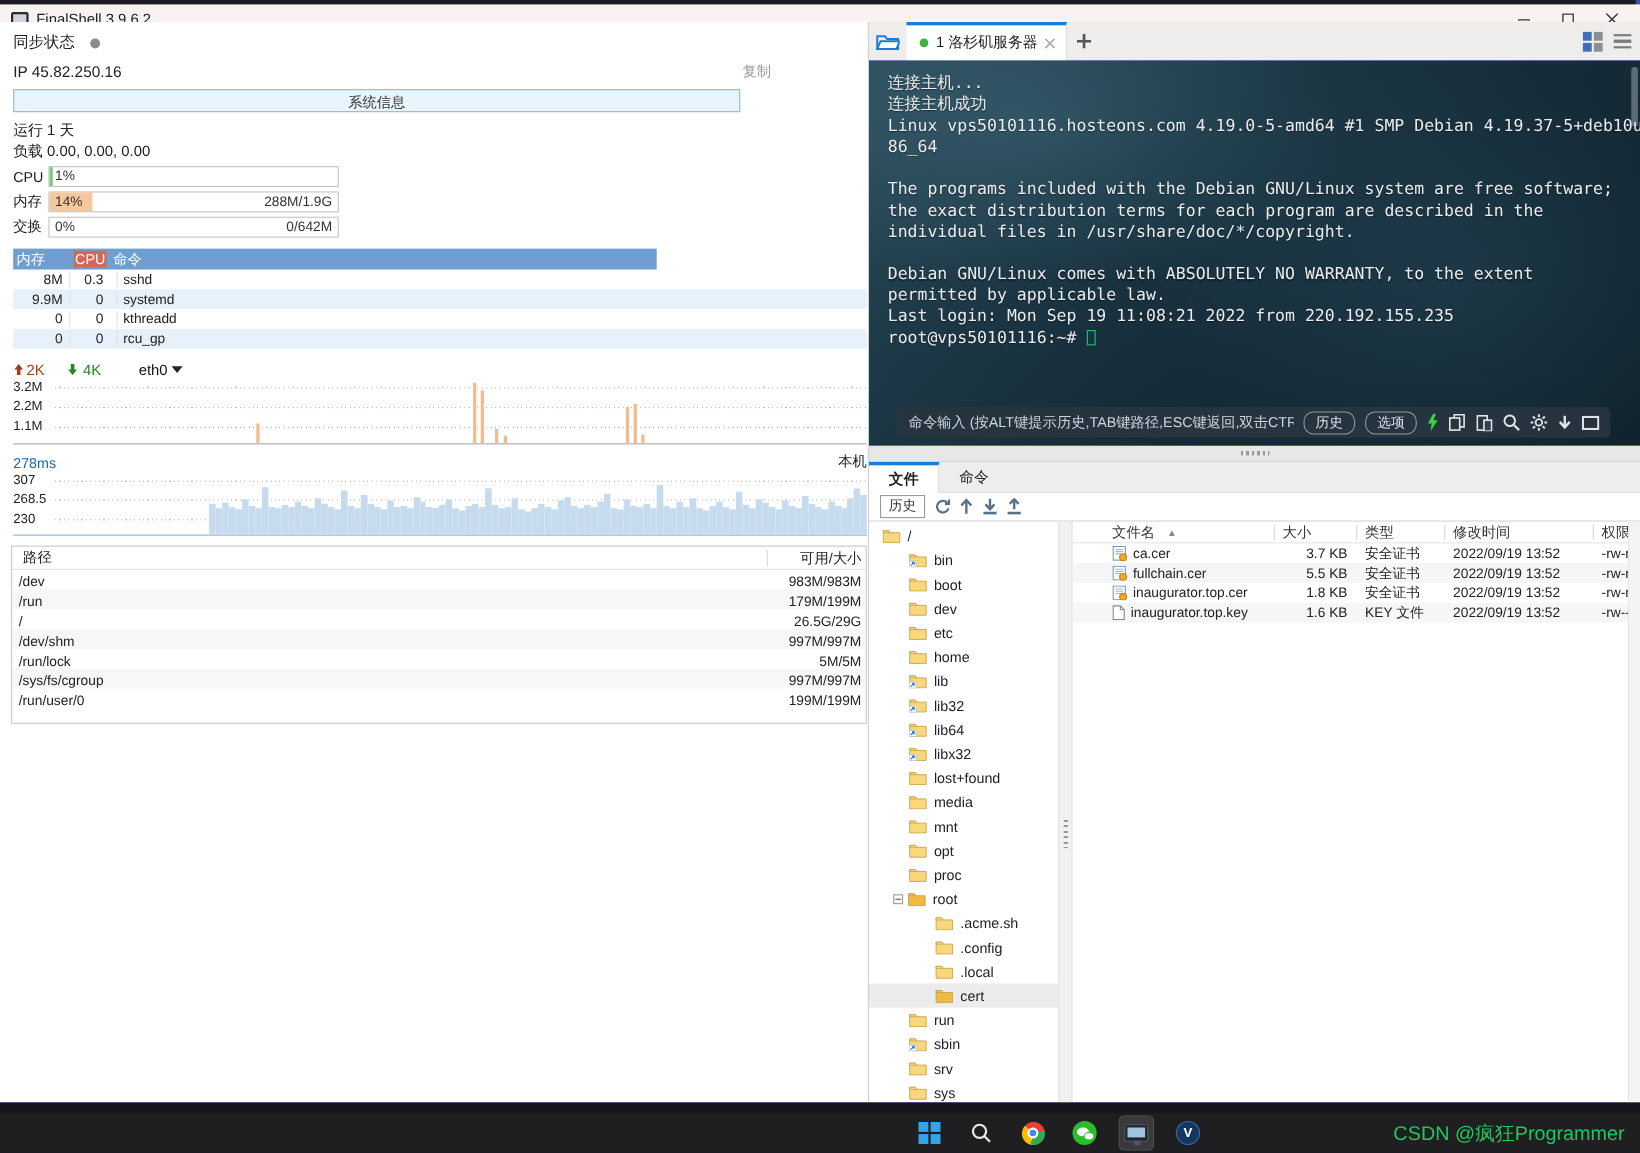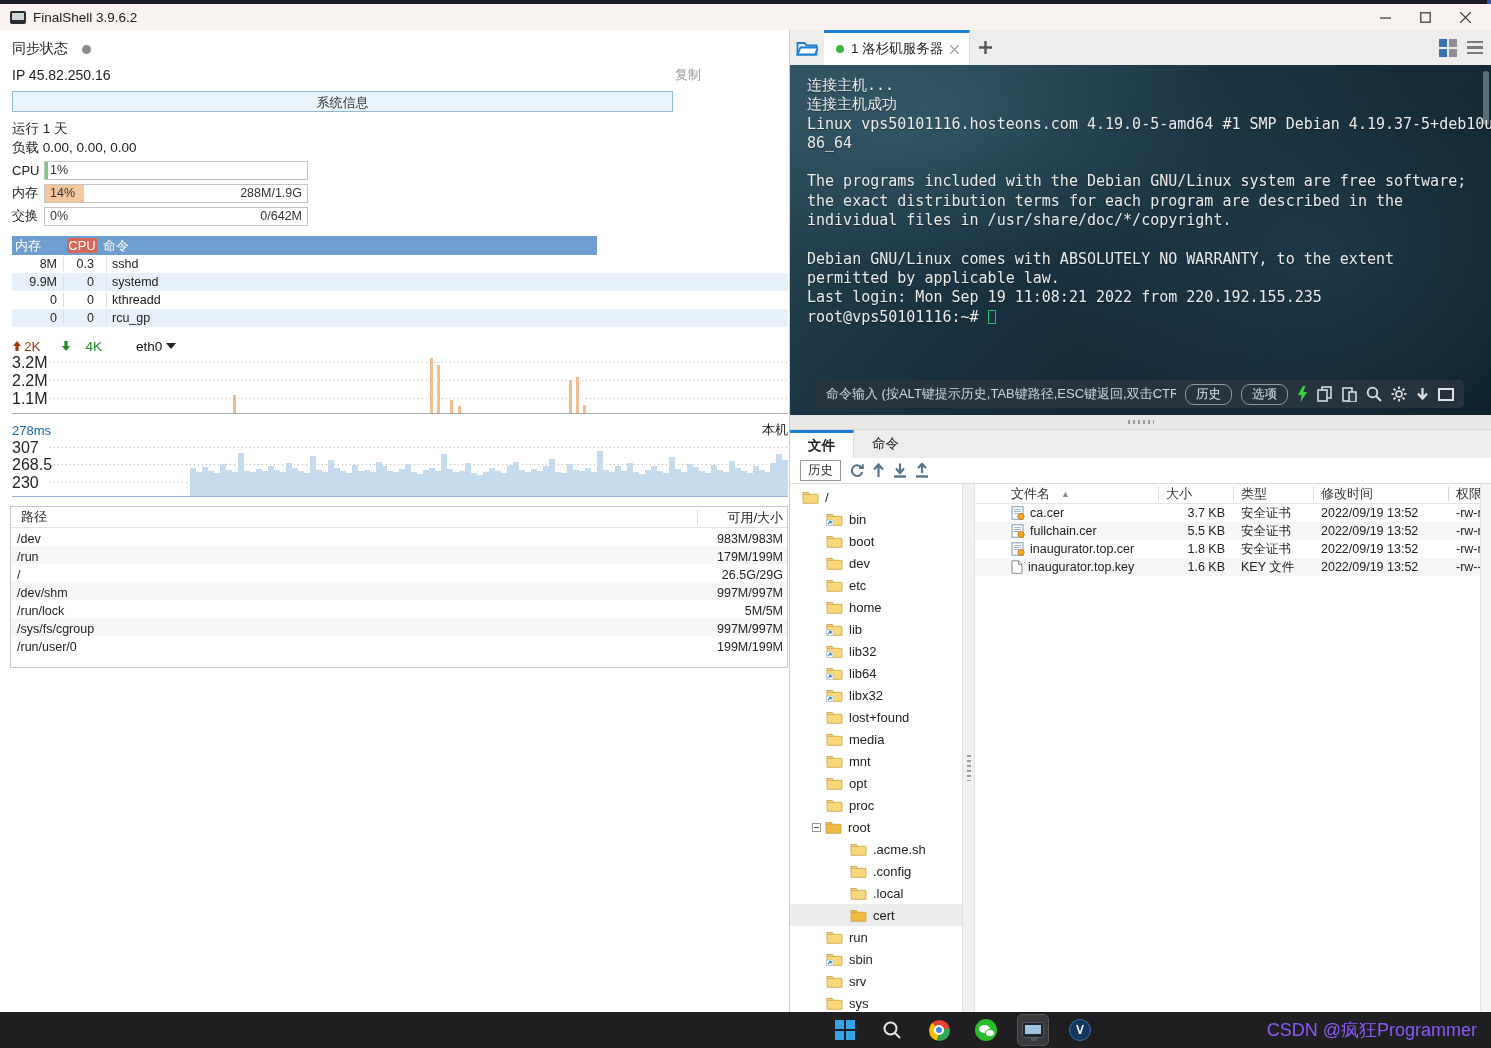--- a/index.html
+++ b/index.html
@@ -11,21 +11,21 @@
   .titlebar { position:absolute; top:4px; left:0; right:0; height:26px; background:#f8f2f0;
               display:flex; align-items:center; padding:0 6px 0 10px; }
   .app-ico { width:16px; height:13px; background:#2b2b2b; border-radius:2px; position:relative; margin-right:7px; }
   .app-ico::after { content:""; position:absolute; left:2px; top:2px; right:2px; bottom:4px; background:#cfd6da; }
   .win-title { font-size:13.5px; color:#222;text-align:center; }
   .win-controls { margin-left:auto; display:flex; }
   .wc { width:40px; height:24px; display:flex; align-items:center; justify-content:center; color:#333; }
   .wc svg { display:block; }
 
   
-  .main { position:absolute; top:30px; left:0; width:1491px; height:982px; display:flex; background:#8b5cf6; }
+  .main { position:absolute; top:20px; left:0; width:1491px; height:982px; display:flex; background:#8b5cf6; }
   .left-panel { width:790px; border-right:1px solid #cfcfcf; padding:8px 0 0 12px; position:relative; background:#fff; }
   .right-panel { width:701px; display:flex; flex-direction:column; position:relative; }
 
   
   .sync-row { display:flex; align-items:center; font-size:14px; color:#222; height:22px; }
   .sync-dot { width:9px; height:9px; border-radius:50%; background:#8a8a8a; margin-left:14px; }
   .ip-row { display:flex; align-items:center; font-size:14px; color:#222; height:26px; margin-top:2px; }
   .copy-link { margin-left:auto; margin-right:88px; color:#9a9a9a; font-size:13px; }
   .sysinfo-btn { display:block; width:661px; height:21px; margin-top:3px; background:#e9f4fc; border:1px solid #8fbadb;
                  font-size:13px; color:#333; text-align:center; line-height:19px; font-family:inherit; }
@@ -45,27 +45,27 @@
   .ph-cpu { width:30px; background:#d2685a; text-align:center; }
   .ph-cmd { flex:1; padding-left:6px; }
   .proc-row { display:flex; height:18px; font-size:12.5px; color:#222; align-items:center; }
   .proc-row.alt { background:#e7f1fb; }
   .pr-mem { width:52px; text-align:right; padding-right:6px; border-right:1px solid #e0e0e0; }
   .pr-cpu { width:43px; text-align:right; padding-right:12px; border-right:1px solid #e0e0e0; }
   .pr-cmd { padding-left:5px; }
 
   .net-head { display:flex; align-items:center; margin-top:9px; height:20px; font-size:13.5px; gap:6px; }
   .net-up { color:#a33c12; display:flex; align-items:center; gap:2px; }
-  .net-down { color:#1f8a1f; display:flex; align-items:center; gap:15px; margin-left:14px; }
+  .net-down { color:#1f8a1f; display:flex; align-items:center; gap:5px; margin-left:14px; }
   .net-if { color:#111; margin-left:28px; display:flex; align-items:center; gap:4px; }
   .caret-down { width:0; height:0; border-left:5px solid transparent; border-right:5px solid transparent; border-top:6px solid #222; }
   .plot { position:relative; height:56px; width:776px; border-bottom:1px solid #a9a9a9; margin-top:2px; }
   .gline { position:absolute; left:38px; right:0; height:1px;
            background-image:repeating-linear-gradient(to right,#b5b5b5 0 1px,transparent 1px 4px); }
-  .gtick { position:absolute; left:0; font-size:16px; color:#222; margin-top:-8px; }
+  .gtick { position:absolute; left:0; font-size:12px; color:#222; margin-top:-8px; }
   .spike { position:absolute; bottom:0; width:3px; background:#f0bd93; }
 
   .ping-head { display:flex; align-items:center; margin-top:7px; height:18px; width:776px; }
   .ping-lat { color:#1a66b3; font-size:13px; }
   .ping-host { margin-left:auto; color:#222; font-size:13px; }
   .ping-bars { position:absolute; left:178px; right:0; bottom:0; top:2px; display:flex; align-items:flex-end; }
   .pbar { flex:1; background:#c7dbef; }
   .plot.ping { border-bottom:1px solid #8fb3d6; }
 
   .disk { margin-top:9px; width:778px; border:1px solid #c9c9c9; height:162px; margin-left:-2px; }
@@ -163,21 +163,21 @@
                    background:#4285f4; border:2px solid #fff; box-sizing:border-box; }
   .wechat { width:22px; height:22px; border-radius:50%; background:#2abd2a; position:relative; }
   .wechat::before { content:""; position:absolute; left:4px; top:6px; width:11px; height:8px; border-radius:50%; background:#fff; }
   .wechat::after { content:""; position:absolute; right:2px; bottom:4px; width:8px; height:6px; border-radius:50%;
                    background:#fff; border:1px solid #2abd2a; }
   .fs-ico { width:22px; height:16px; background:#20262b; border:1px solid #556; border-radius:2px; position:relative; }
   .fs-ico::after { content:""; position:absolute; left:2px; top:2px; right:2px; bottom:3px; background:#9fc4e0; }
   .fs-ico::before { content:""; position:absolute; left:8px; bottom:-4px; width:6px; height:4px; background:#556; }
   .vapp { width:22px; height:22px; border-radius:50%; background:#14375f; border:1.5px solid #3a6ea8; color:#fff;
           font-size:12px; font-weight:bold; display:flex; align-items:center; justify-content:center; }
-  .watermark { margin-left:auto; margin-right:14px; color:#8b5cf6; font-size:18px; }
+  .watermark { margin-left:auto; margin-right:14px; color:#22c55e; font-size:18px; }
 
   .top-strip { position:absolute; top:0; left:0; right:0; height:4px; background:#1b1a26; }
   .edge-blue { position:absolute; right:0; top:0; width:4px; height:430px; background:#3353a8; }
 </style>
 </head>
 <body>
 
 <div class="screen">
   <div class="top-strip"></div>
   <div class="edge-blue"></div>

